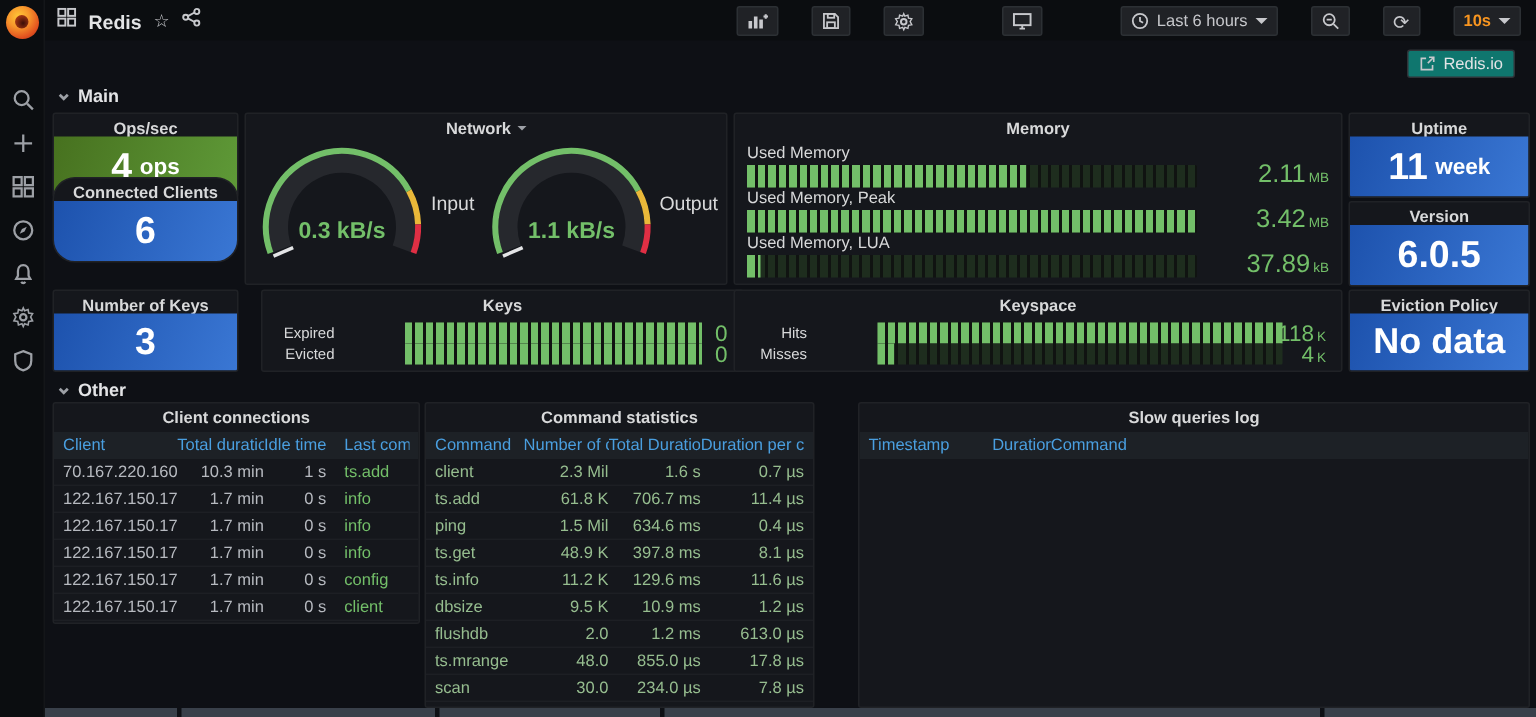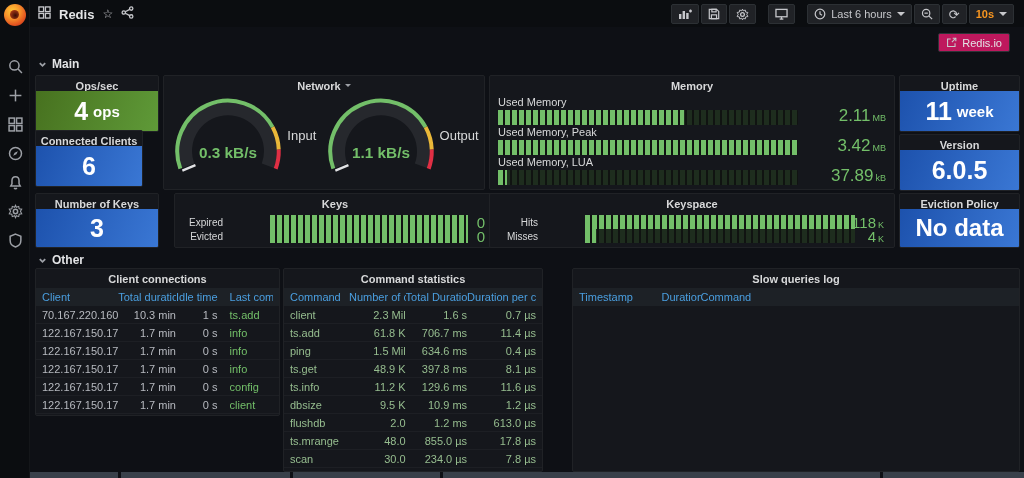--- a/index.html
+++ b/index.html
@@ -16,28 +16,28 @@
   .side-icons { position:absolute; left:0; top:58px; width:30px; display:flex; flex-direction:column; align-items:center; gap:13px; }
   .side-ic { width:16px; height:16px; display:flex; align-items:center; justify-content:center; color:#9da0a6; cursor:pointer; }
   .side-ic svg { stroke:#9da0a6; fill:none; stroke-width:1.4; }
 
   
   .topbar { position:absolute; left:30px; top:0; width:994px; height:27px; background:#0b0d10; }
   .tb-left { position:absolute; left:8px; top:5px; display:flex; align-items:center; gap:8px; }
   .tb-title { font-size:13px; font-weight:700; color:#e3e4e6; }
   .tb-left svg, .tb-right svg { stroke:#c7c8cc; fill:none; stroke-width:1.4; }
   .star { color:#c7c8cc; font-size:12px; line-height:1; cursor:pointer; }
-  .tb-right { position:absolute; right:10px; top:4px; display:flex; align-items:center; gap:2px; }
+  .tb-right { position:absolute; right:10px; top:4px; display:flex; align-items:center; gap:22px; }
   .tbtn { height:20px; display:flex; align-items:center; gap:5px; padding:0 6px; background:#202226; border:1px solid #2c3034; border-radius:2px; color:#c7c8cc; font-size:11px; cursor:pointer; white-space:nowrap; }
   .tbtn .glyph { font-size:13px; line-height:1; color:#c7c8cc; }
   .caret { width:0; height:0; border-left:4px solid transparent; border-right:4px solid transparent; border-top:4px solid #c7c8cc; display:inline-block; }
   .refresh-interval { color:#f79520; font-weight:600; }
   .gap8 { width:8px; }
 
-  .subbar-link { position:absolute; right:14px; top:33px; height:19px; display:flex; align-items:center; gap:5px; padding:0 7px; background:#be185d; border:1px solid #303338; border-radius:2px; font-size:11px; color:#e3e4e6; cursor:pointer; }
+  .subbar-link { position:absolute; right:14px; top:33px; height:19px; display:flex; align-items:center; gap:5px; padding:0 7px; background:#0f766e; border:1px solid #303338; border-radius:2px; font-size:11px; color:#e3e4e6; cursor:pointer; }
   .subbar-link svg { stroke:#c7c8cc; fill:none; stroke-width:1.4; }
 
   
   .section-hdr { position:absolute; display:flex; align-items:center; gap:5px; font-size:12px; font-weight:700; color:#e3e4e6; cursor:pointer; }
   .section-hdr svg { stroke:#9da0a6; fill:none; stroke-width:2; }
 
   
   .panel { position:absolute; background:#15171c; border:1px solid #202226; border-radius:2px; overflow:hidden; }
   .ptitle { height:19px; display:flex; align-items:center; justify-content:center; gap:4px; font-size:11px; font-weight:600; color:#d8d9da; cursor:pointer; }
   .pcaret { width:0; height:0; border-left:3.5px solid transparent; border-right:3.5px solid transparent; border-top:3.5px solid #9da0a6; }
@@ -240,21 +240,21 @@
     <span>Main</span>
   </div>
 
   <div class="panel" style="left:35px; top:75px; width:124px; height:57px;">
     <div class="ptitle">Ops/sec</div>
     <div class="stat-body green">
       <span class="stat-val">4</span>
       <span class="stat-unit">ops</span>
     </div>
   </div>
-  <div class="panel" style="left:35px; top:130px; width:108px; height:57px;">
+  <div class="panel" style="left:35px; top:118px; width:124px; height:57px;border-radius:15px;">
     <div class="ptitle">Connected Clients</div>
     <div class="stat-body blue">
       <span class="stat-val">6</span>
     </div>
   </div>
   <div class="panel" style="left:35px; top:193px; width:124px; height:55px;">
     <div class="ptitle">Number of Keys</div>
     <div class="stat-body blue">
       <span class="stat-val">3</span>
     </div>

